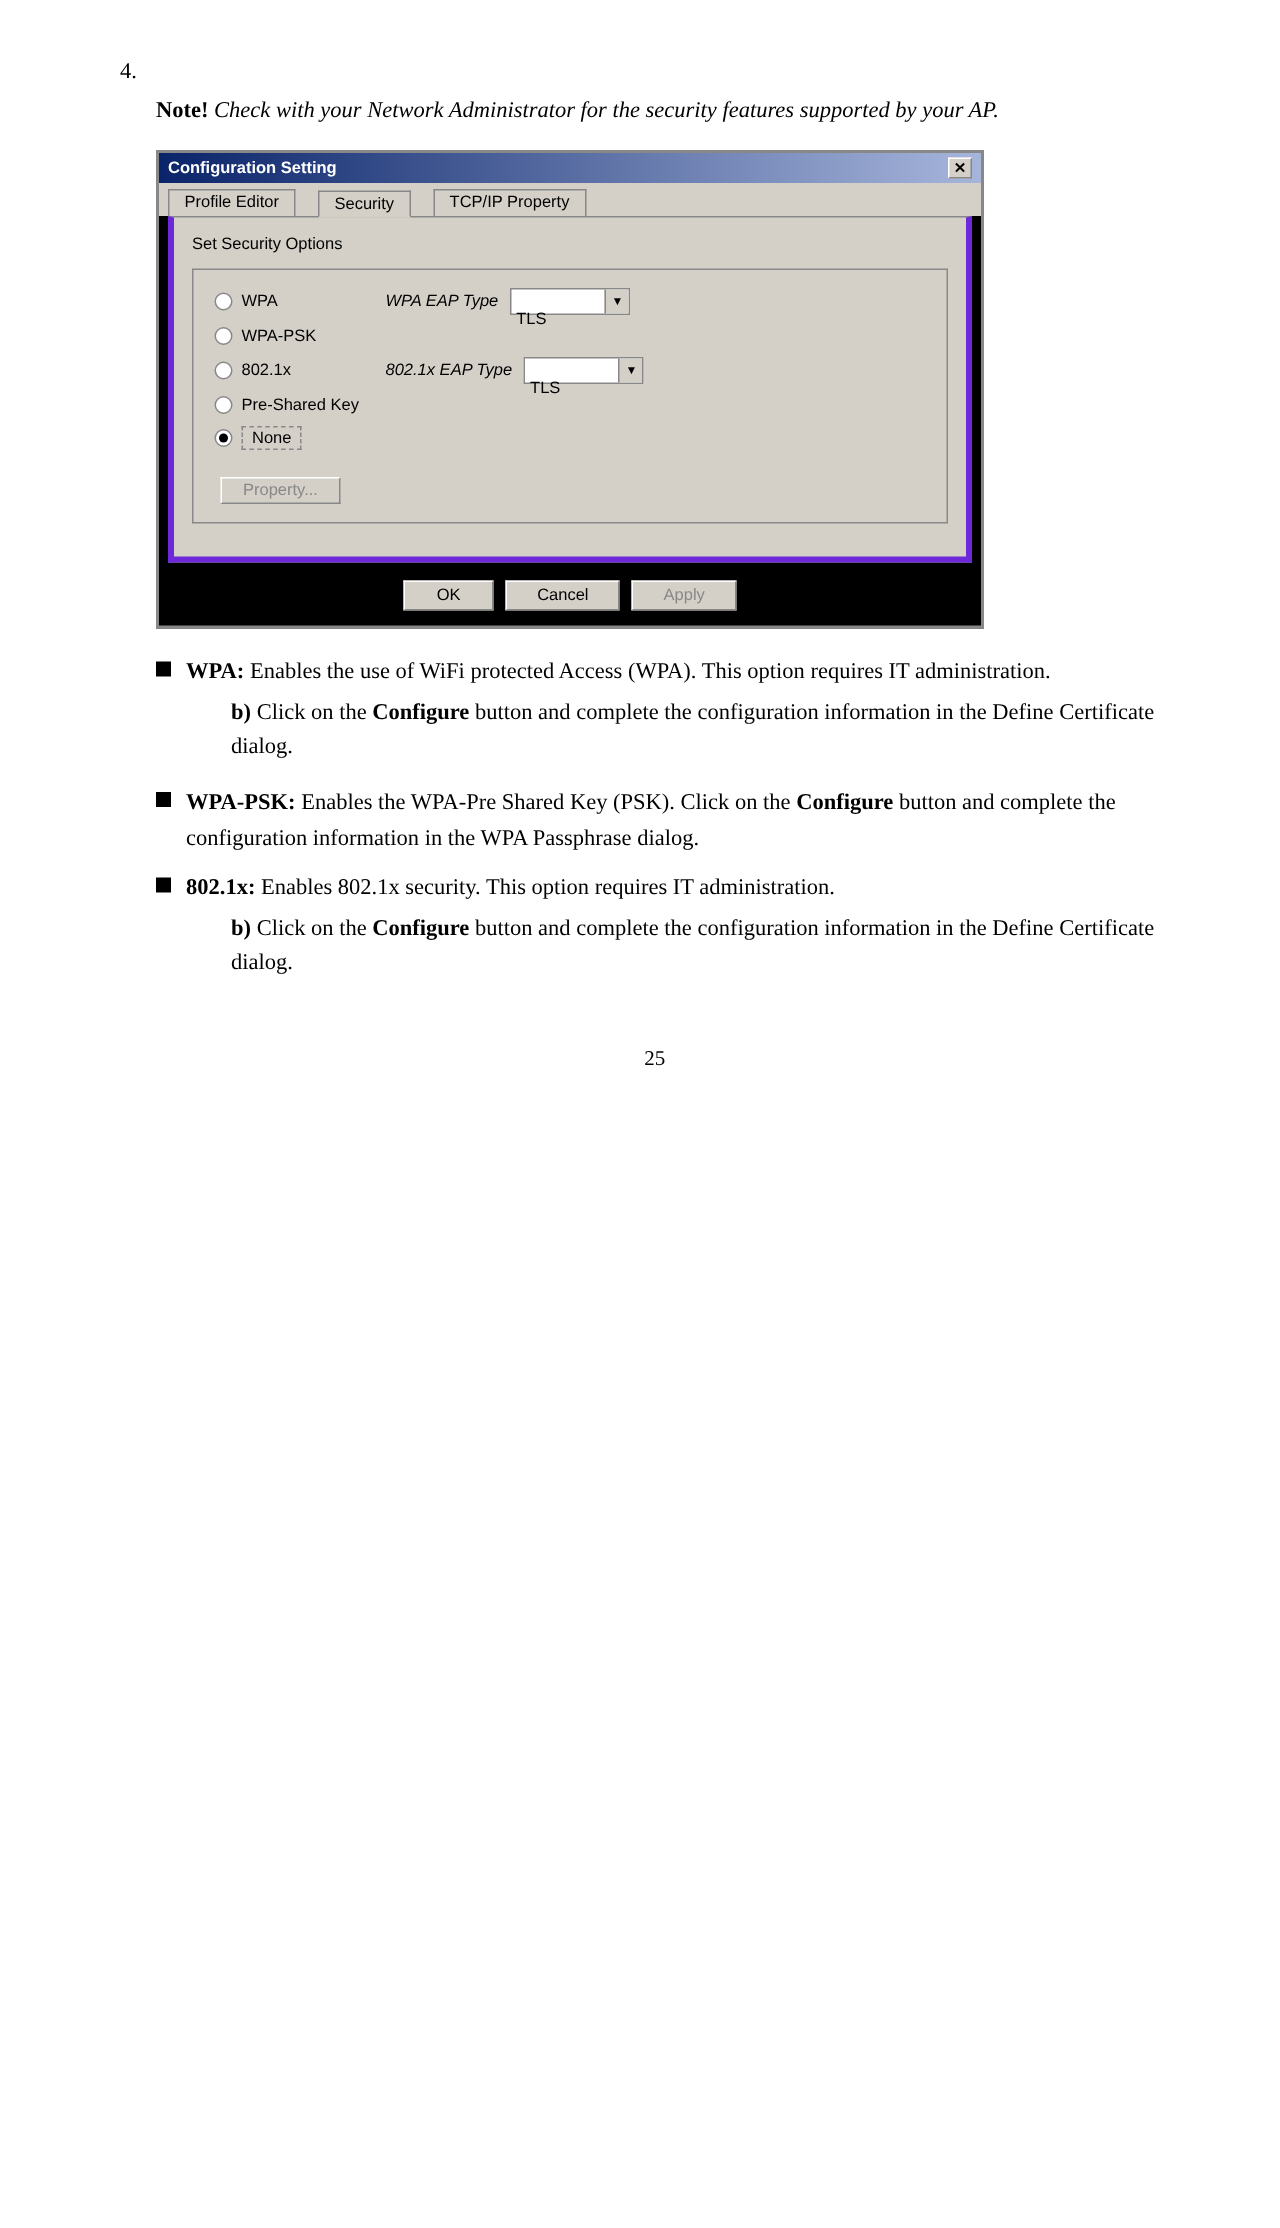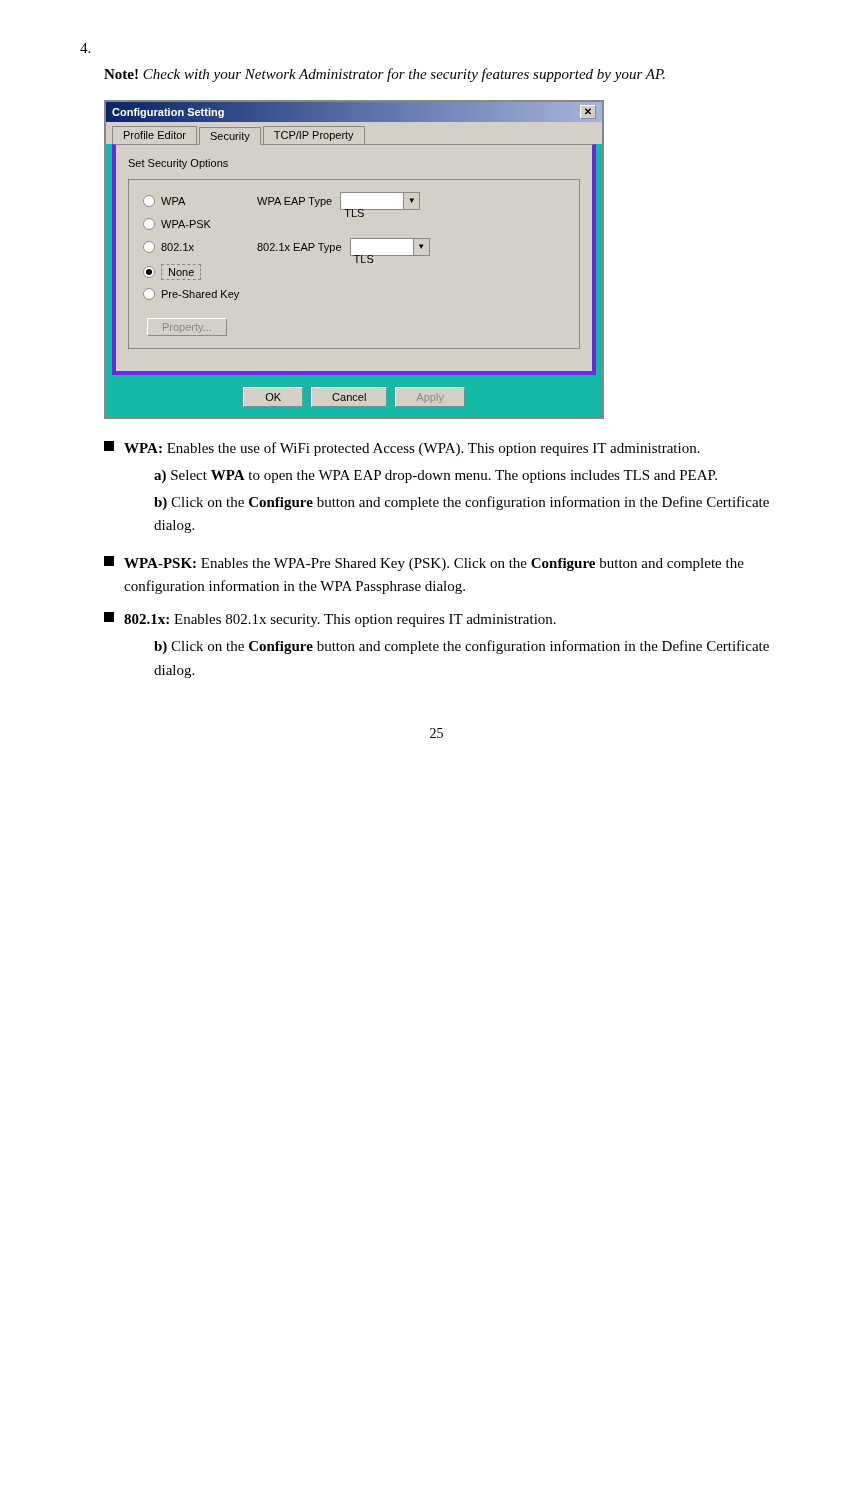--- a/index.html
+++ b/index.html
@@ -33,23 +33,23 @@
       font-style: italic;
     }
     .note-line b { font-weight: bold; font-style: normal; }
 
     
     .dialog-wrapper {
       margin-left: 24px;
       margin-bottom: 18px;
     }
     .dialog {
-      width: 500px;
+      width: 552px;
       border: 2px solid #888;
-      background: #14b8a6;
+      background: #000000;
       font-family: Arial, Tahoma, sans-serif;
       font-size: 11px;
     }
     .dialog-titlebar {
       background: linear-gradient(to right, #0a246a, #a6b5db);
       color: white;
       padding: 3px 6px;
       font-size: 11px;
       font-weight: bold;
       display: flex;
@@ -67,21 +67,21 @@
       font-size: 10px;
       display: flex;
       align-items: center;
       justify-content: center;
       cursor: pointer;
       color: #000;
     }
     .dialog-tabs {
       display: flex;
       padding: 4px 6px 0 6px;
-      gap: 0;
+      gap: 13px;
       background: #d4d0c8;
     }
     .dialog-tab {
       padding: 2px 10px;
       border: 1px solid #888;
       border-bottom: none;
       font-size: 11px;
       background: #d4d0c8;
       cursor: pointer;
       margin-right: 2px;
@@ -139,21 +139,21 @@
     .radio-label {
       font-size: 11px;
       min-width: 70px;
     }
     .eap-group {
       display: flex;
       align-items: center;
       gap: 8px;
       margin-left: 20px;
     }
-    .eap-label { font-size: 11px; }
+    .eap-label { font-size: 11px; font-style: italic; }
     .eap-dropdown {
       display: flex;
       align-items: center;
       border: 1px solid #888;
       background: #fff;
       height: 18px;
       width: 80px;
     }
     .eap-dropdown-text {
       flex: 1;
@@ -303,27 +303,27 @@
           <div class="eap-group">
             <span class="eap-label">802.1x EAP Type</span>
             <div class="eap-dropdown">
               <span class="eap-dropdown-text">TLS</span>
               <div class="eap-dropdown-arrow">▼</div>
             </div>
           </div>
         </div>
 
         <div class="radio-row">
+          <div class="radio-btn"></div>
+          <span class="radio-label">Pre-Shared Key</span>
+        </div>
+
+        <div class="radio-row">
           <div class="radio-btn selected"></div>
           <span class="none-box">None</span>
-        </div>
-
-        <div class="radio-row">
-          <div class="radio-btn"></div>
-          <span class="radio-label">Pre-Shared Key</span>
         </div>
 
         <div style="margin-top:8px;">
           <button class="configure-btn">Property...</button>
         </div>
       </div>
     </div>
 
     <div class="dialog-footer">
       <button class="footer-btn">OK</button>
@@ -333,23 +333,20 @@
   </div>
 </div>
 
 <div class="bullet-list">
 
   <div class="bullet-item">
     <div class="bullet-square"></div>
     <div class="bullet-content">
       <b>WPA:</b> Enables the use of WiFi protected Access (WPA). This option requires IT administration.
       <div class="sub-items">
-        <div class="sub-item">
-          <b>a)</b> Select <b>WPA</b> to open the WPA EAP drop-down menu. The options includes TLS and PEAP.
-        </div>
         <div class="sub-item">
           <b>b)</b> Click on the <b>Configure</b> button and complete the configuration information in the Define Certificate dialog.
         </div>
       </div>
     </div>
   </div>
 
   <div class="bullet-item">
     <div class="bullet-square"></div>
     <div class="bullet-content">

